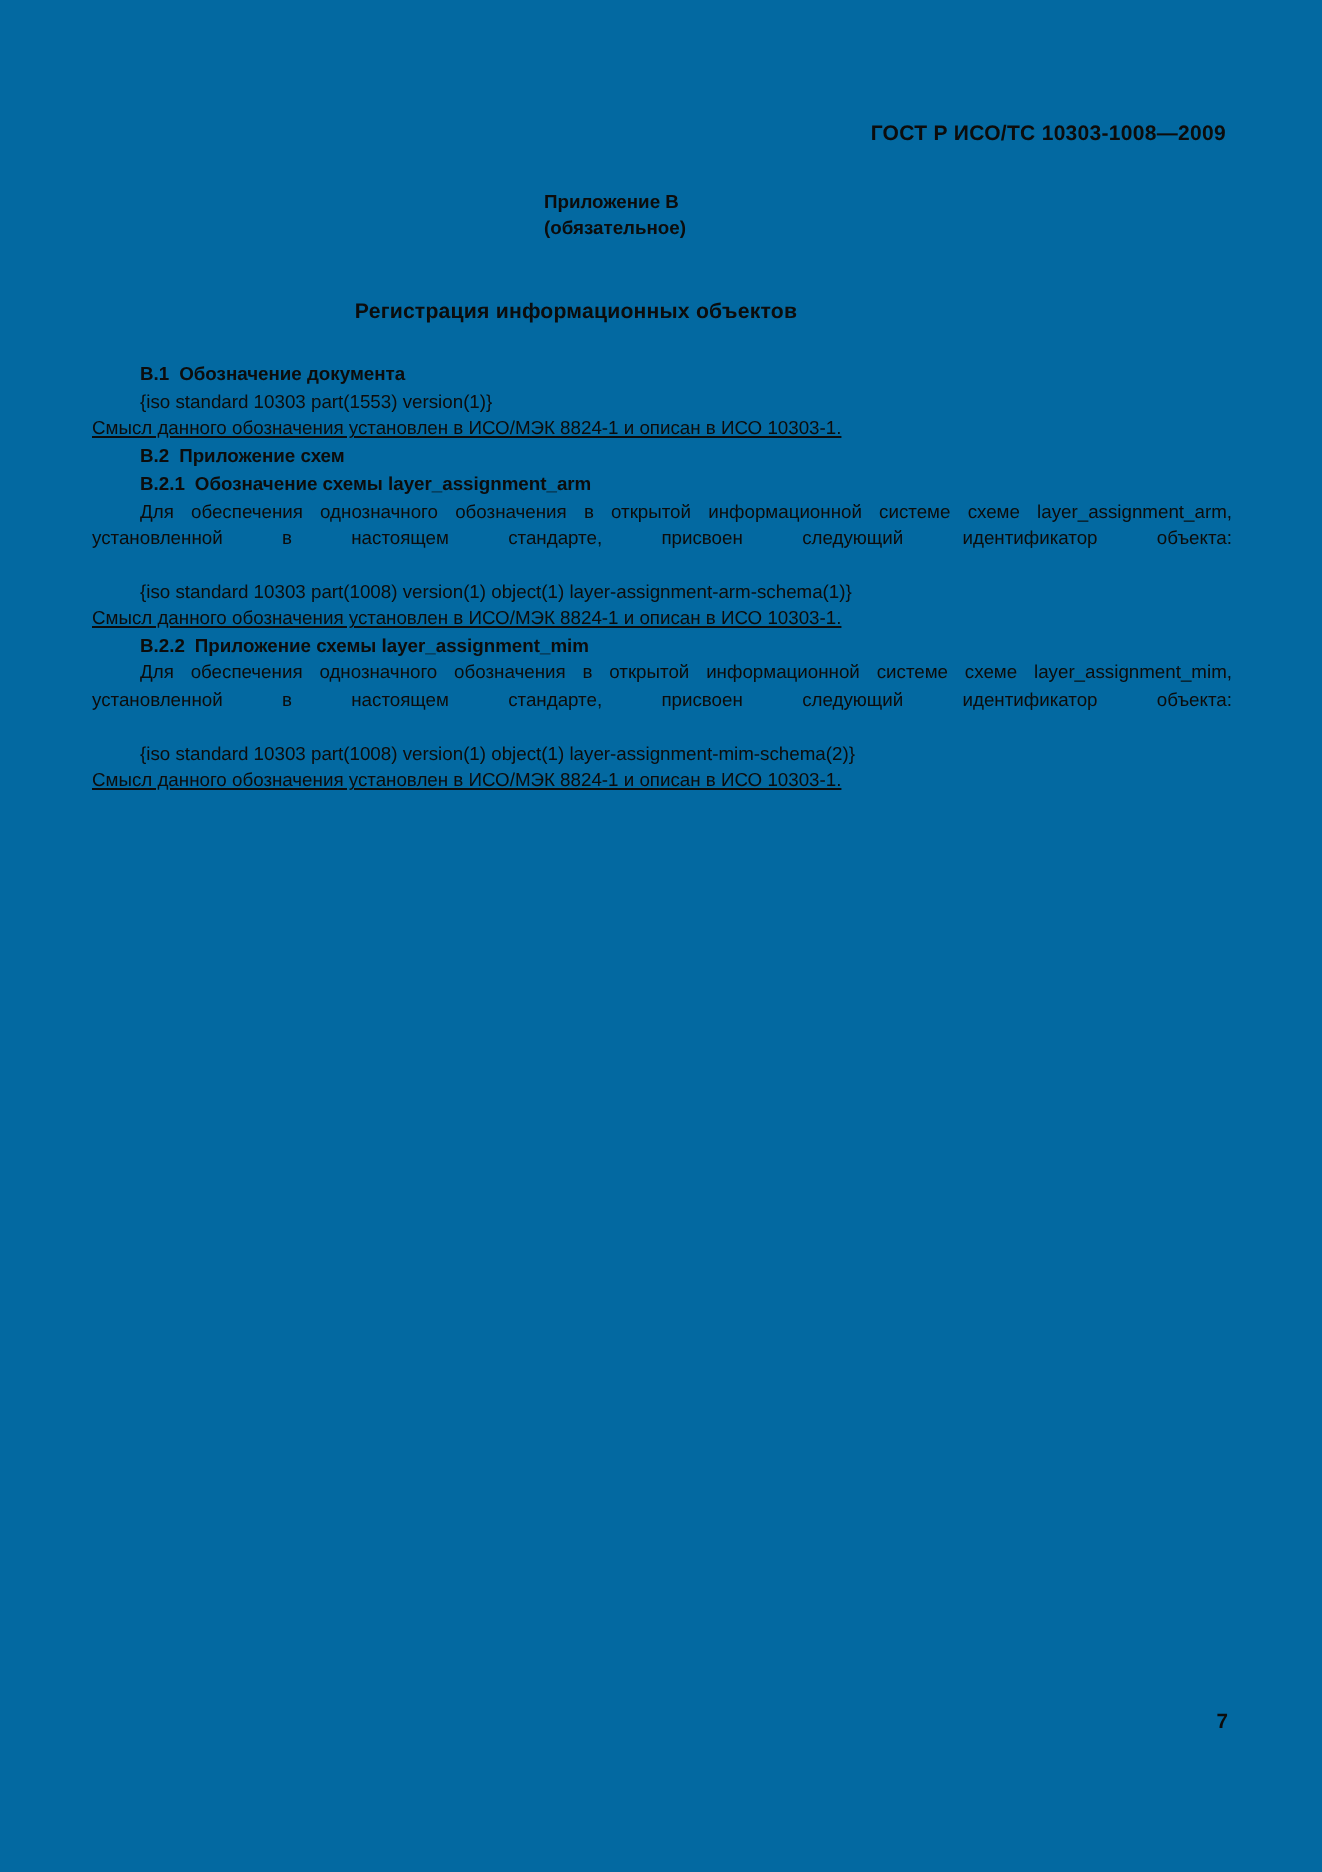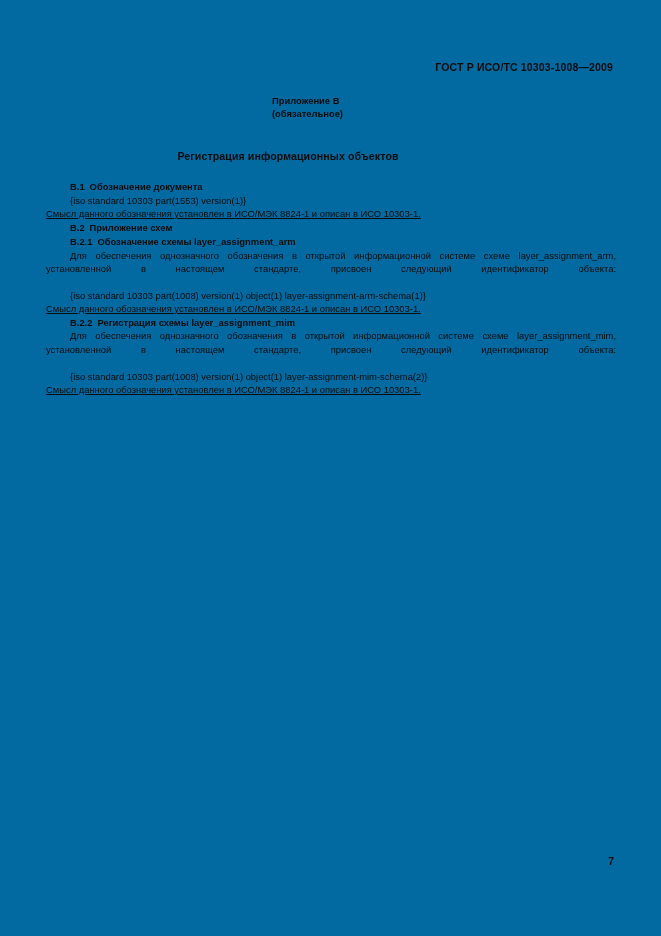--- a/index.html
+++ b/index.html
@@ -150,21 +150,21 @@
       <span class="num">B.2.1</span><span>Обозначение схемы layer_assignment_arm</span>
     </p>
 
     <p class="para justify-hard">Для обеспечения однозначного обозначения в открытой информационной системе схеме layer_assignment_arm, установленной в настоящем стандарте, присвоен следующий идентификатор объекта:</p>
 
     <p class="oid">{iso standard 10303 part(1008) version(1) object(1) layer-assignment-arm-schema(1)}</p>
 
     <p class="plain">Смысл данного обозначения установлен в ИСО/МЭК 8824-1 и описан в ИСО 10303-1.</p>
 
     <p class="heading">
-      <span class="num">B.2.2</span><span>Регистрация схемы layer_assignment_mim</span>
+      <span class="num">B.2.2</span><span>Приложение схемы layer_assignment_mim</span>
     </p>
 
     <p class="para justify-hard">Для обеспечения однозначного обозначения в открытой информационной системе схеме layer_assignment_mim, установленной в настоящем стандарте, присвоен следующий идентификатор объекта:</p>
 
     <p class="oid">{iso standard 10303 part(1008) version(1) object(1) layer-assignment-mim-schema(2)}</p>
 
     <p class="plain">Смысл данного обозначения установлен в ИСО/МЭК 8824-1 и описан в ИСО 10303-1.</p>
 
   </div>
 

